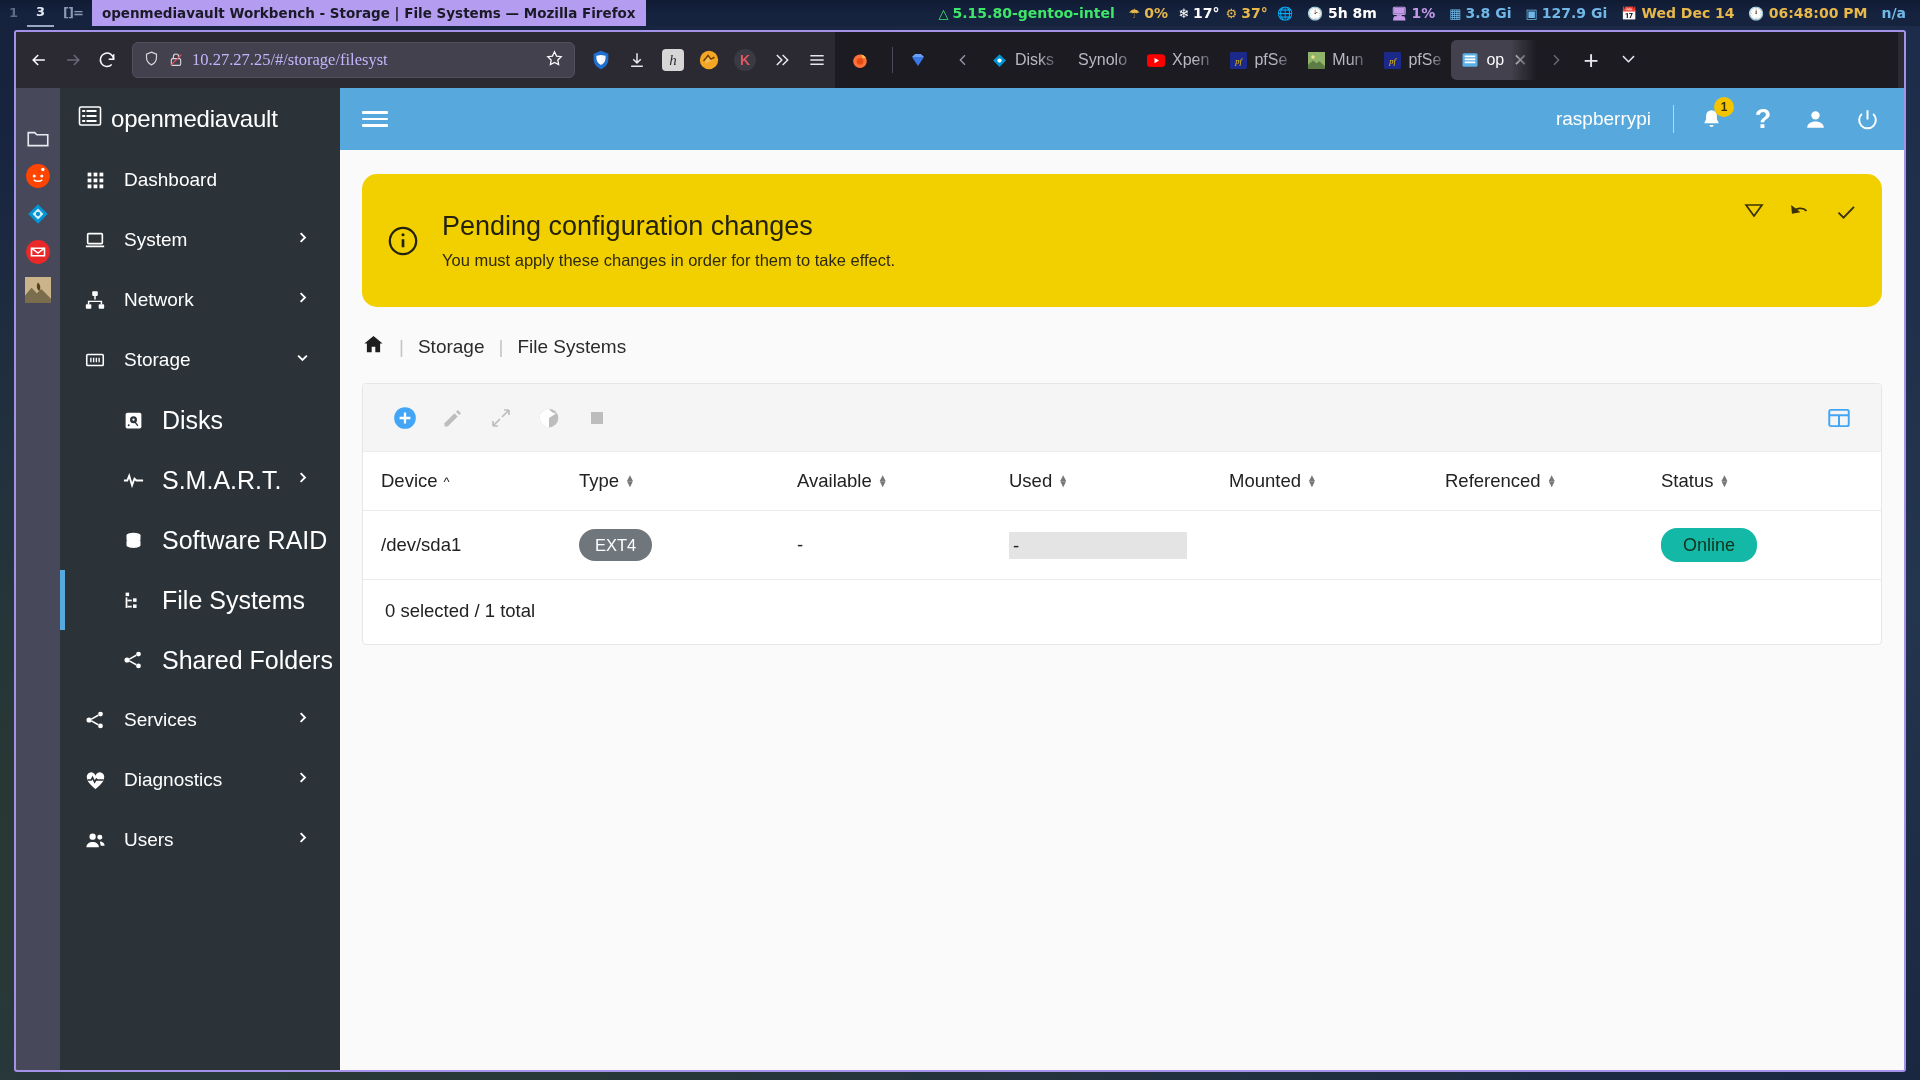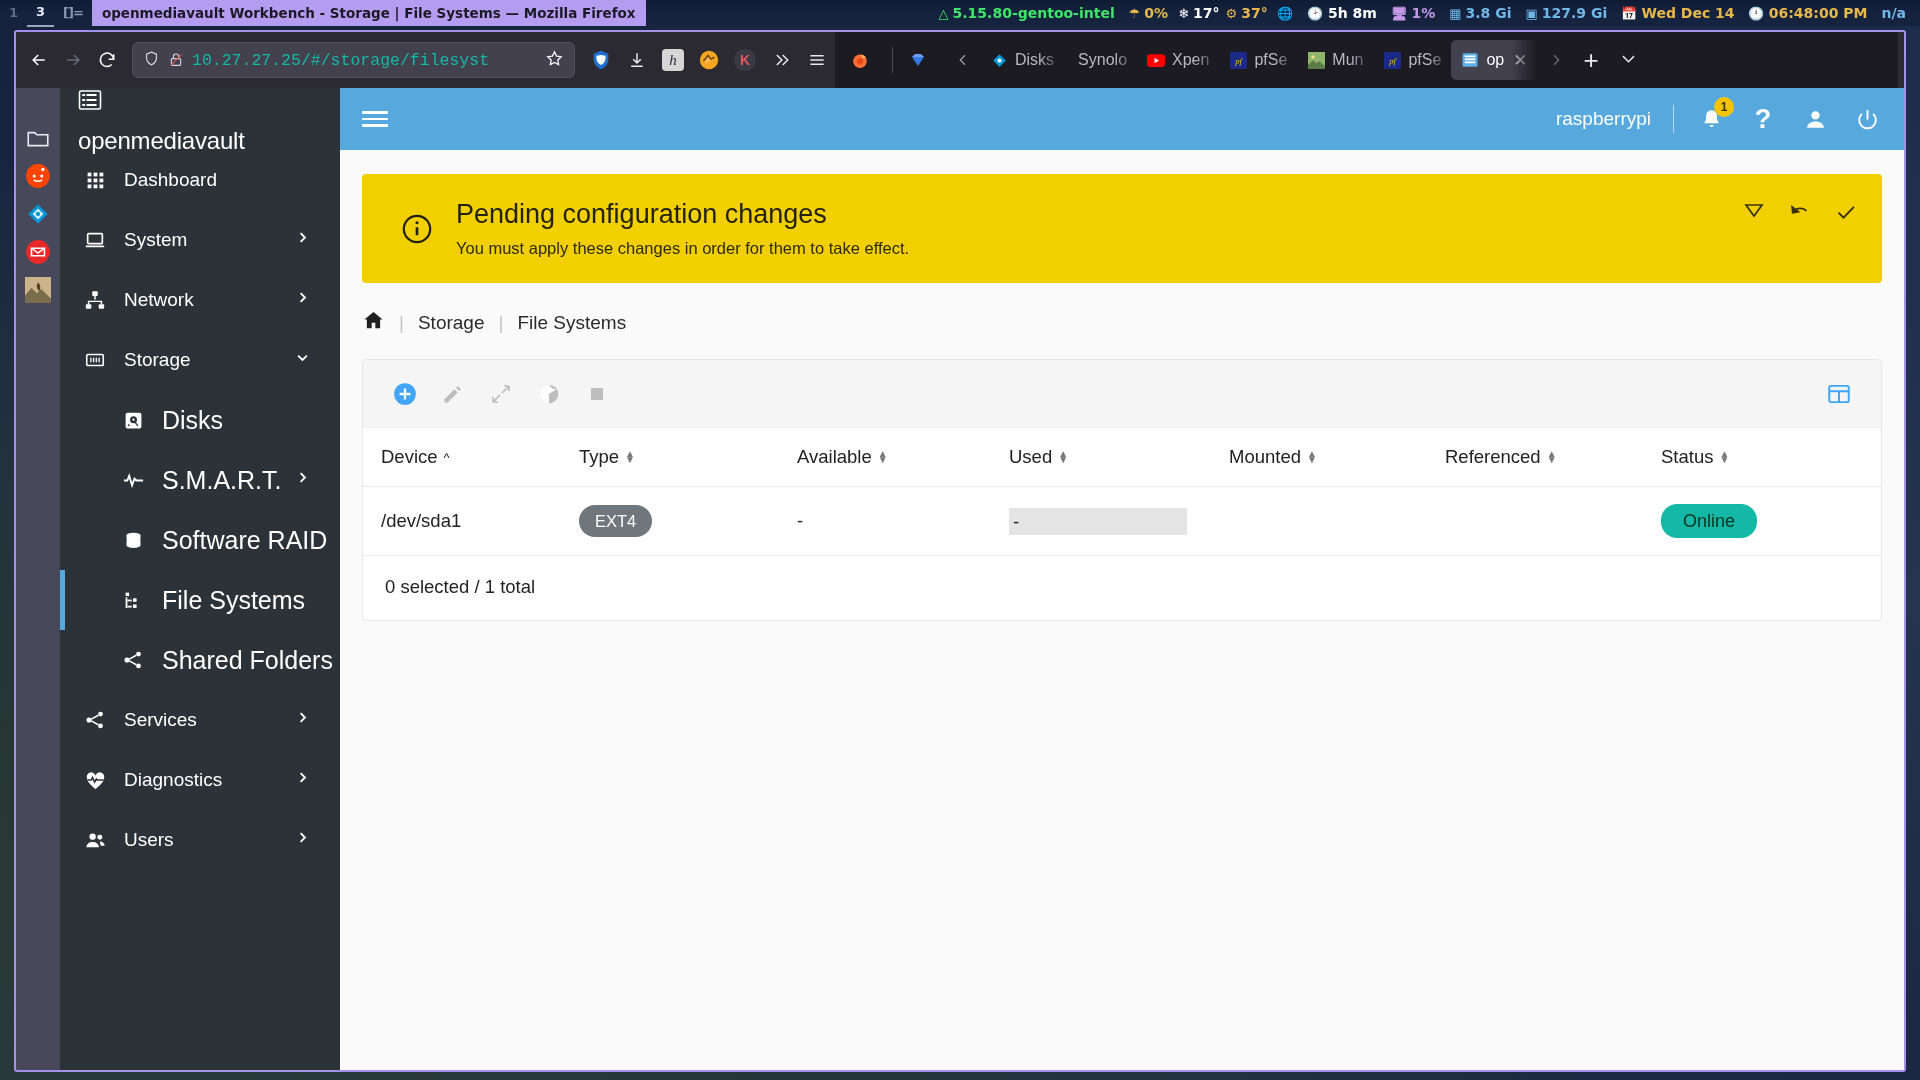--- a/index.html
+++ b/index.html
@@ -60,22 +60,22 @@
     color: #fbfbfe; flex: 0 0 auto;
   }
   .navbtn.dim { color: #69697a; }
   #urlbar {
     height: 36px; background: #42414d; border-radius: 6px;
     display: flex; align-items: center; gap: 8px;
     padding: 0 10px; margin: 0 8px; width: 443px; flex: 0 0 auto;
     border: 1px solid #52525e;
   }
   #urlText {
-    font-family: Liberation Mono, monospace;
-    font-size: 16.5px; color: #14b8a6; white-space: nowrap;
+    font-family: Liberation Serif, serif;
+    font-size: 16.5px; color: #c4b5fd; white-space: nowrap;
     overflow: hidden; flex: 1;
     -webkit-mask-image: linear-gradient(90deg,#000 85%,transparent 100%);
             mask-image: linear-gradient(90deg,#000 85%,transparent 100%);
   }
   .extbtn {
     width: 36px; height: 34px; display: flex; align-items: center;
     justify-content: center; flex: 0 0 auto; color: #e8e6f0;
   }
   #ffsep { width: 1px; height: 26px; background: #4b4a56; margin: 0 6px; flex: 0 0 auto; }
 
@@ -108,22 +108,22 @@
     position: absolute; left: 8px; width: 28px; height: 28px;
     display: flex; align-items: center; justify-content: center;
   }
 
   
   #omvside {
     position: absolute; left: 44px; top: 0; width: 280px; height: 982px;
     background: #2b3238; color: #fff; overflow: hidden;
   }
   #brand {
-    height: 62px; display: flex; gap: 9px;
-    padding-left: 18px; font-size: 24px; letter-spacing: -.2px; flex-direction: column;
+    height: 62px; display: flex; align-items: center; gap: 9px;
+    padding-left: 18px; font-size: 24px; letter-spacing: -.2px;
   }
   .navitem {
     height: 60px; display: flex; align-items: center;
     padding-left: 22px; font-size: 19px; position: relative; color: #fff;
   }
   .navitem.sub { padding-left: 60px; font-size: 25px; }
   .navitem.selected::before {
     content: ""; position: absolute; left: 0; top: 0;
     width: 5px; height: 100%; background: #57a9dd;
   }
@@ -143,22 +143,22 @@
   .tsep { width: 1px; height: 28px; background: rgba(255,255,255,.55); }
   .topico { position: relative; display: flex; align-items: center; justify-content: center; width: 30px; height: 30px; color: #fff; }
   #notifbadge {
     position: absolute; right: -8px; top: -7px; width: 20px; height: 20px;
     border-radius: 50%; background: #f5c400; color: #3a3000;
     font-size: 12px; font-weight: bold; display: flex; align-items: center; justify-content: center;
   }
 
   
   #banner {
-    margin: 24px 22px 0 22px; background: #f2d000; border-radius: 4px;
-    height: 109px; display: flex; align-items: center; padding: 0 38px; position: relative;
+    margin: 24px 22px 0 22px; background: #f2d000; border-radius: 15px;
+    height: 133px; display: flex; align-items: center; padding: 0 24px; position: relative;
   }
   #bannerIcon { width: 34px; height: 34px; margin-right: 22px; flex:0 0 auto; }
   #bannerTitle { font-size: 27px; color: #24220c; margin-bottom: 9px; }
   #bannerSub { font-size: 16.5px; color: #2e2a10; }
   #banneracts { position: absolute; right: 24px; top: 26px; display: flex; gap: 22px; align-items: center; }
 
   
   #crumb {
     display: flex; align-items: center; gap: 14px;
     padding: 26px 22px 0 22px; font-size: 19px; color: #2b2b2b;

